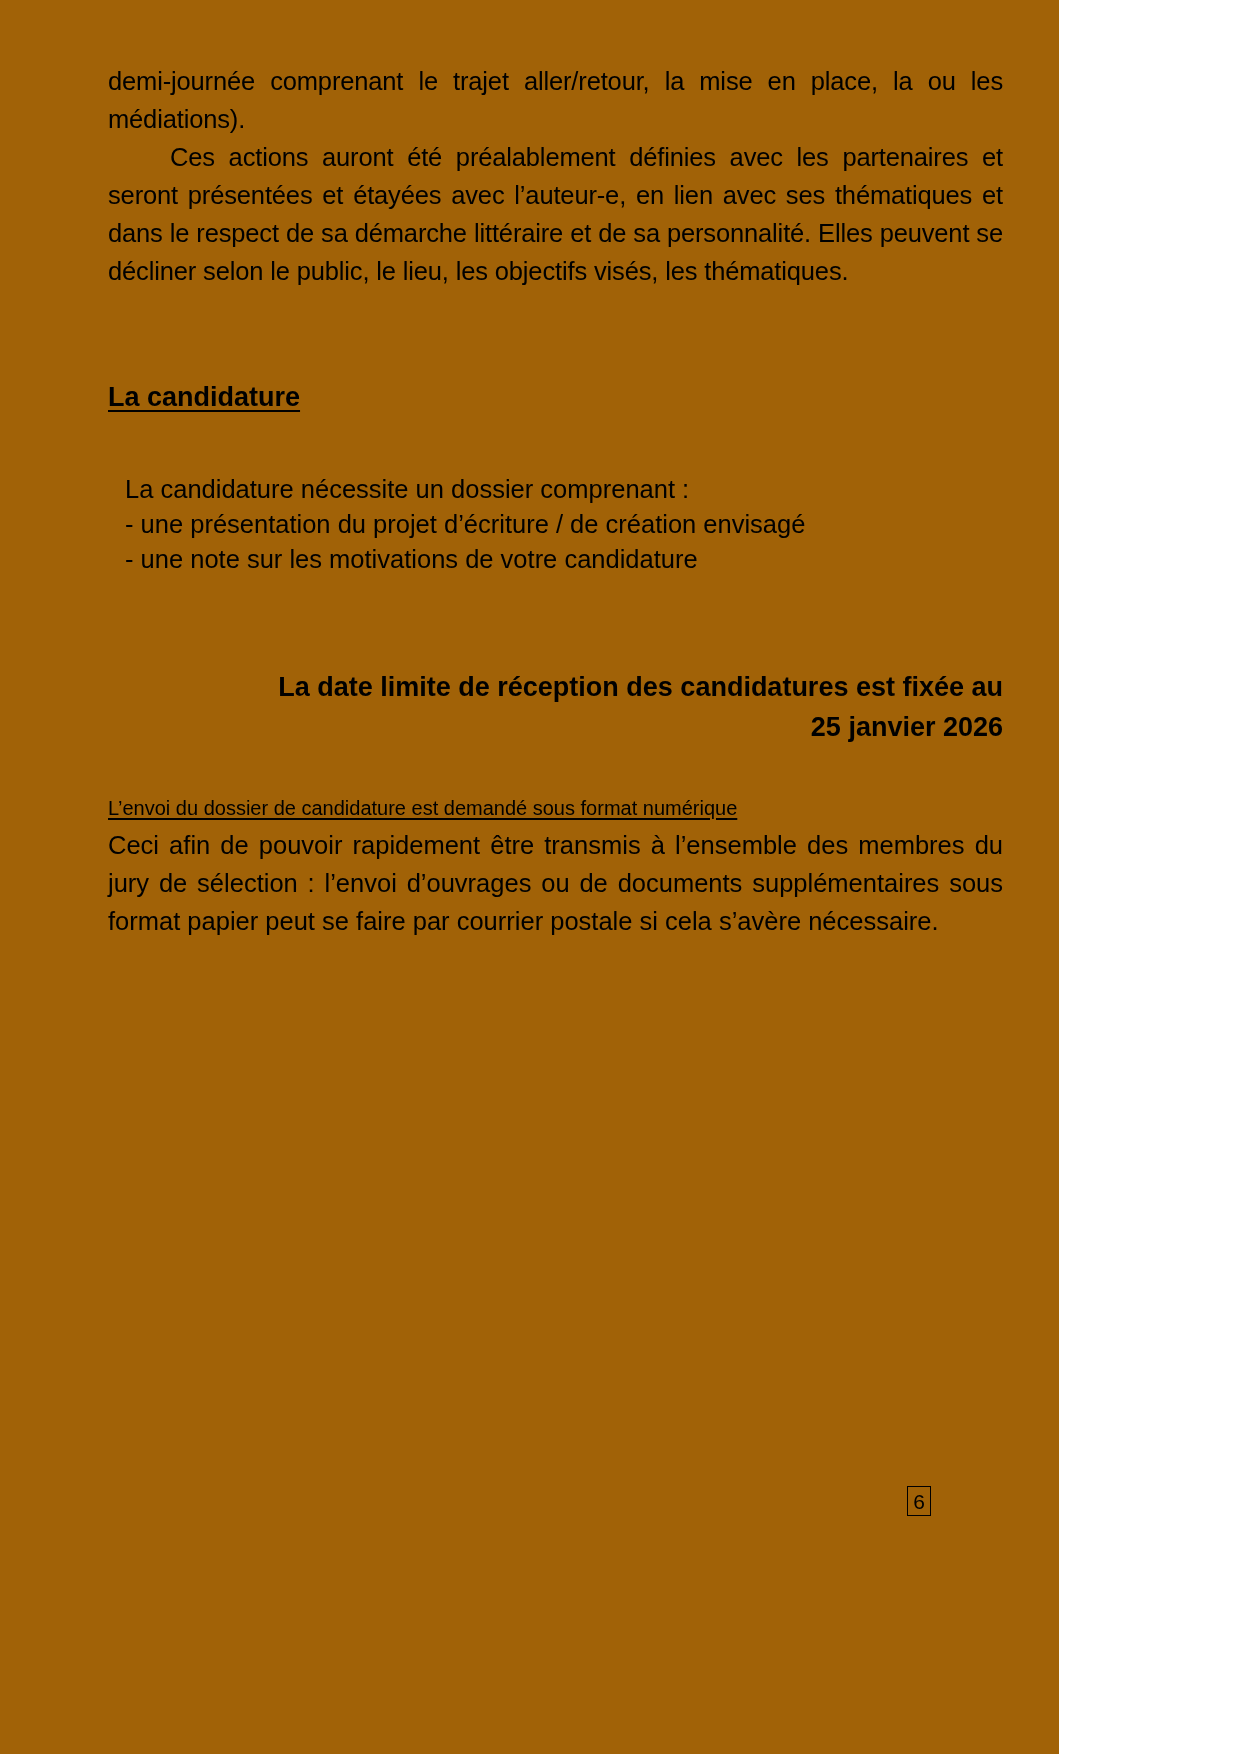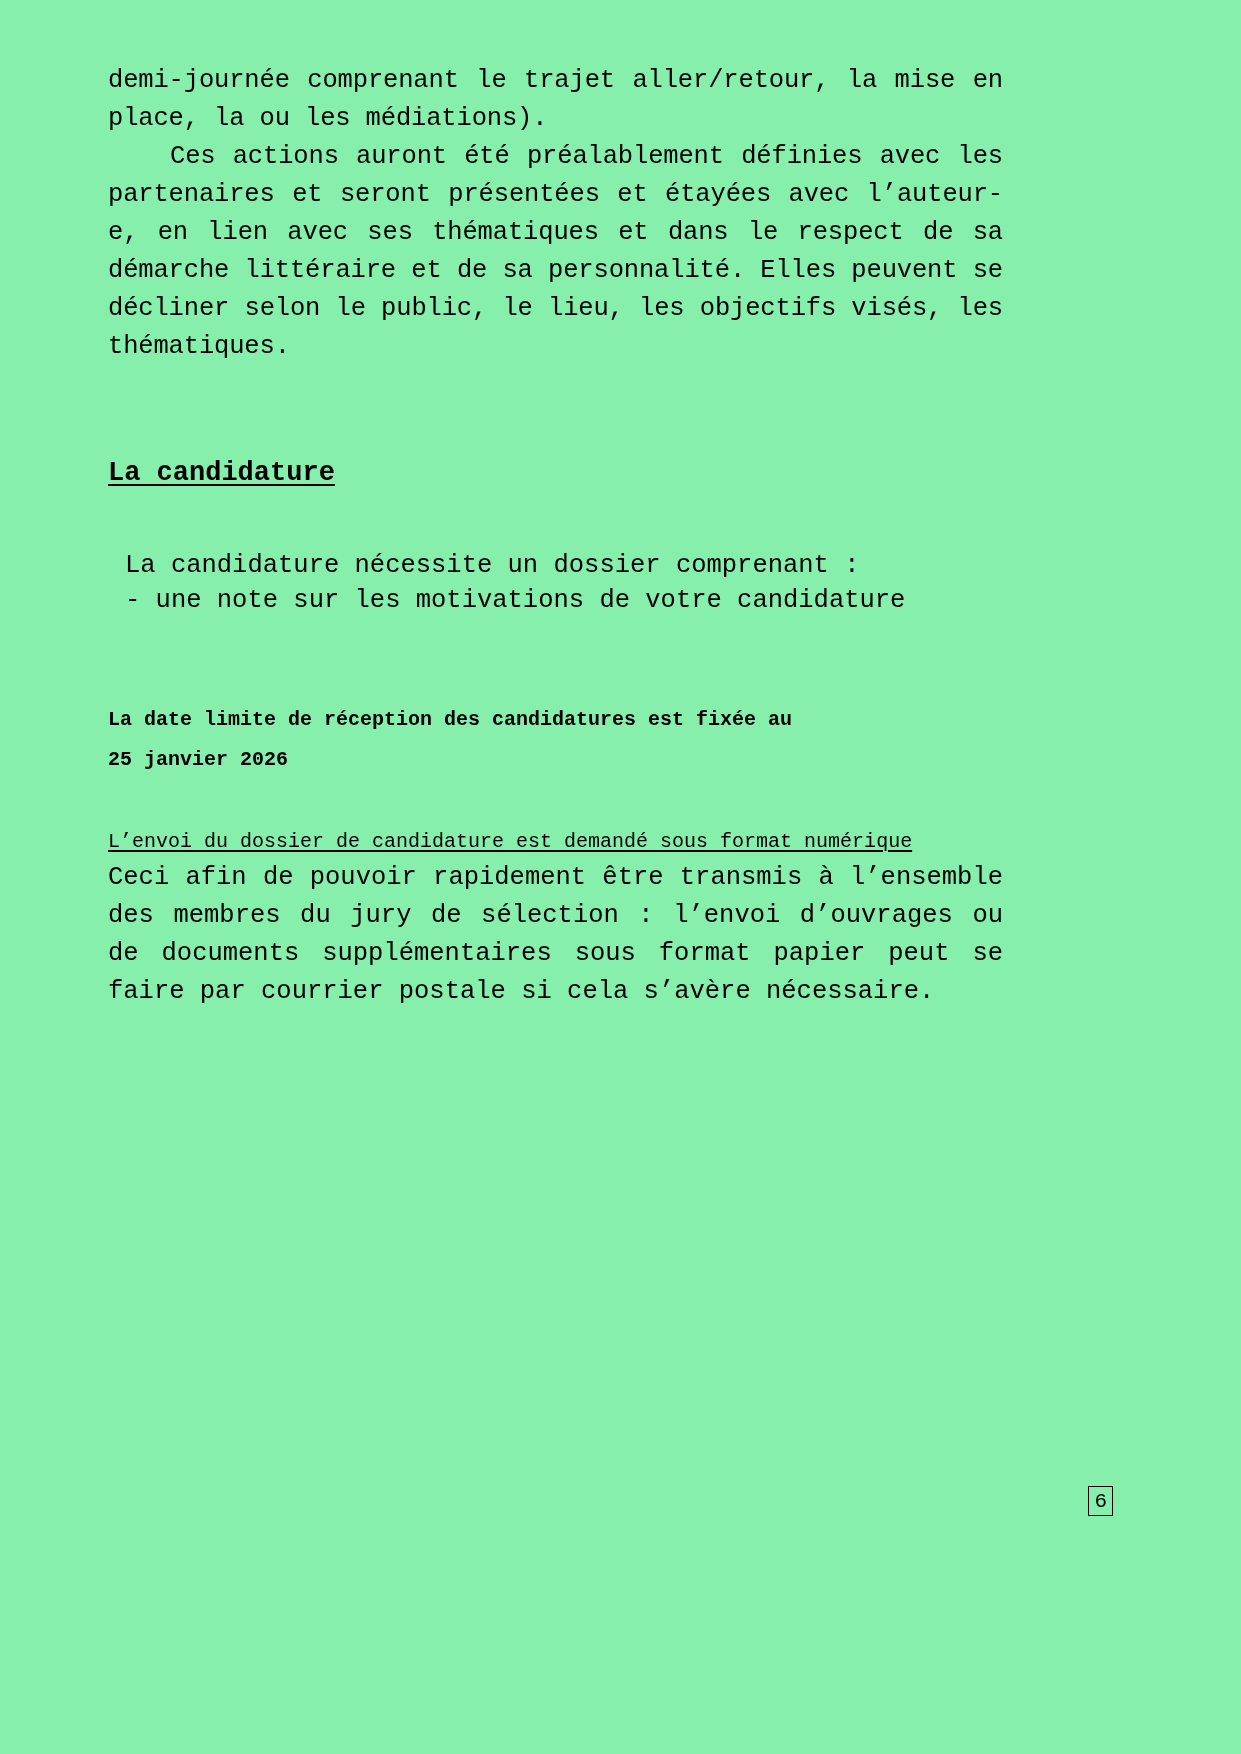--- a/index.html
+++ b/index.html
@@ -2,25 +2,25 @@
 <html><head>
 <meta charset="utf-8">
 <style>
   html, body {
     margin: 0;
     padding: 0;
     background: #ffffff;
   }
   .page {
     position: relative;
-    width: 1241px;
+    width: 1059px;
     height: 1754px;
-    background: #86efac;
+    background: #a16207;
     box-sizing: border-box;
-    font-family: Liberation Mono, monospace;
+    font-family: Liberation Sans, sans-serif;
     color: #000000;
     overflow: hidden;
   }
   .content {
     position: absolute;
     left: 108px;
     top: 62px;
     width: 895px;
   }
   p, div.line {
@@ -59,24 +59,25 @@
   }
   .list-block .line {
     white-space: normal;
     margin-left: 17px;
   }
   .list-wrap {
     font-size: 25.5px;
     line-height: 35px;
   }
   .date-block {
-    text-align: left;
+    text-align: right;
     font-weight: bold;
-    font-size: 20px;
+    font-size: 27px;
     line-height: 40px;
+    margin-top: 8px;
   }
   .underline-line {
     font-size: 20px;
     line-height: 35px;
     text-decoration: underline;
     text-underline-offset: 3px;
   }
   .closing {
     font-size: 25.5px;
     line-height: 38px;
@@ -113,20 +114,21 @@
     <div class="spacer-xl"></div>
 
     <div class="heading-centered">
       <span class="u">La candidature</span>
     </div>
 
     <div class="spacer-lg"></div>
 
     <div class="list-block">
       <div class="line">La candidature nécessite un dossier comprenant :</div>
+      <div class="line">- une présentation du projet d’écriture / de création envisagé</div>
       <div class="line">- une note sur les motivations de votre candidature</div>
     </div>
 
     <div class="spacer-lg"></div>
     <div class="spacer-sm"></div>
 
     <div class="date-block">
       <div>La date limite de réception des candidatures est fixée au</div>
       <div>25 janvier 2026</div>
     </div>

